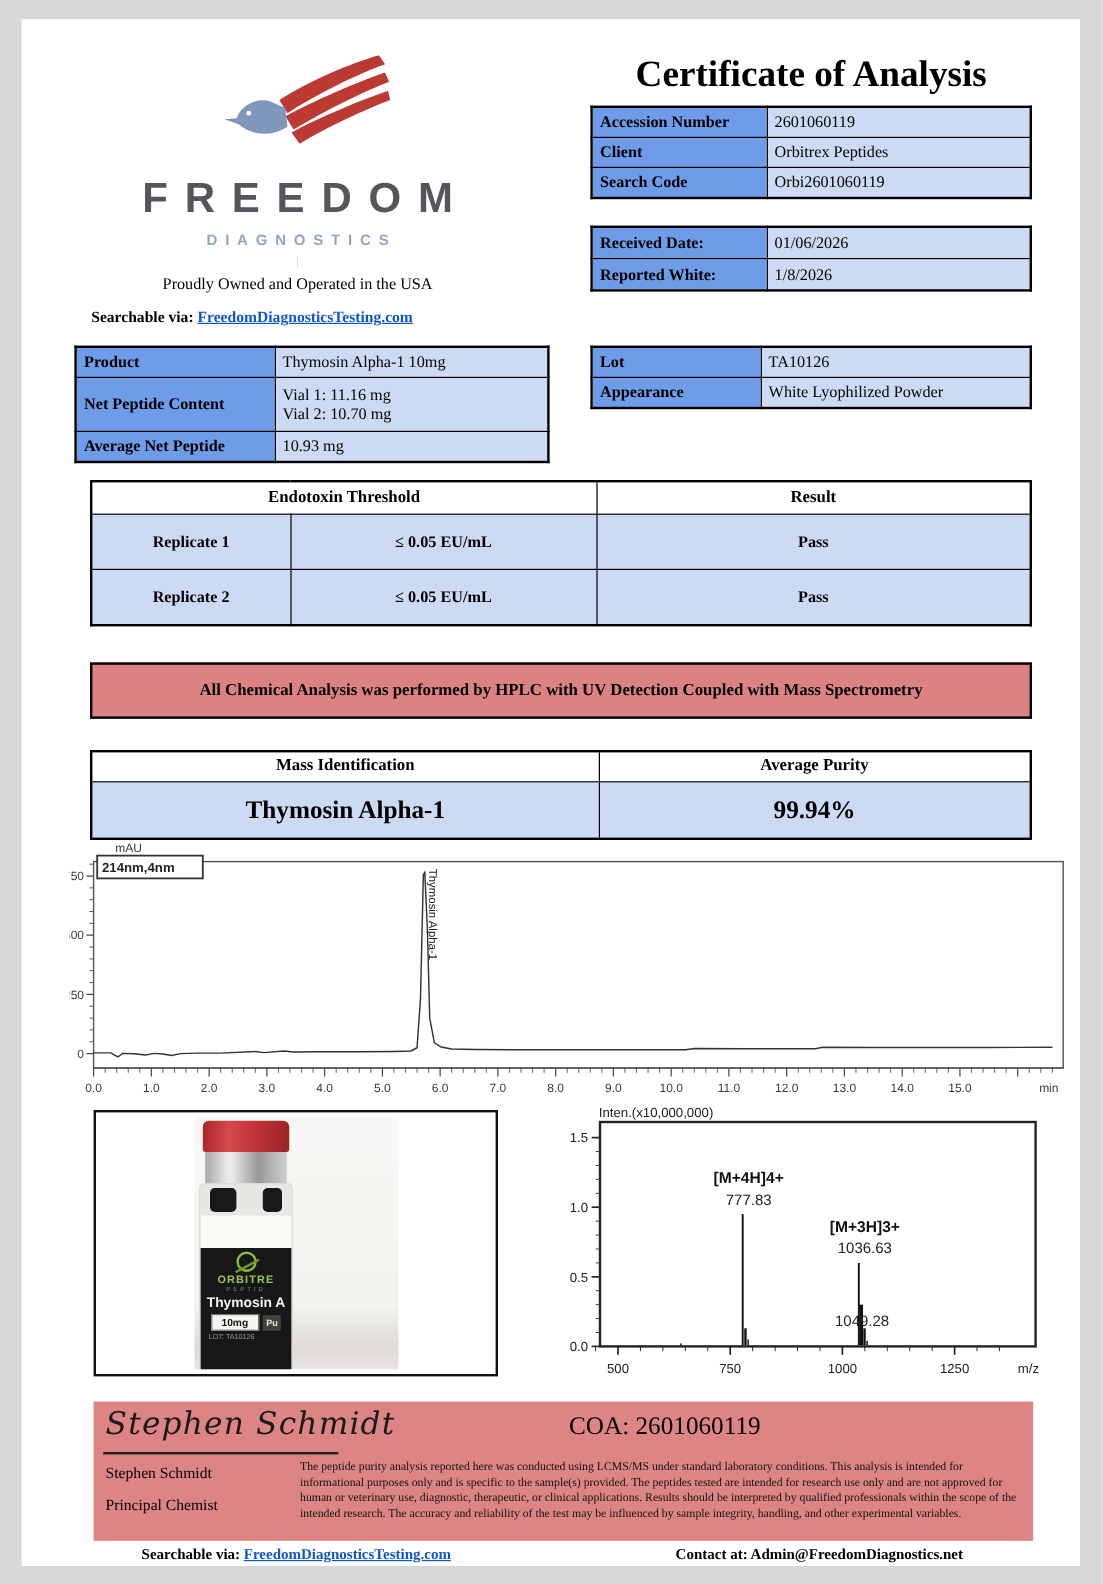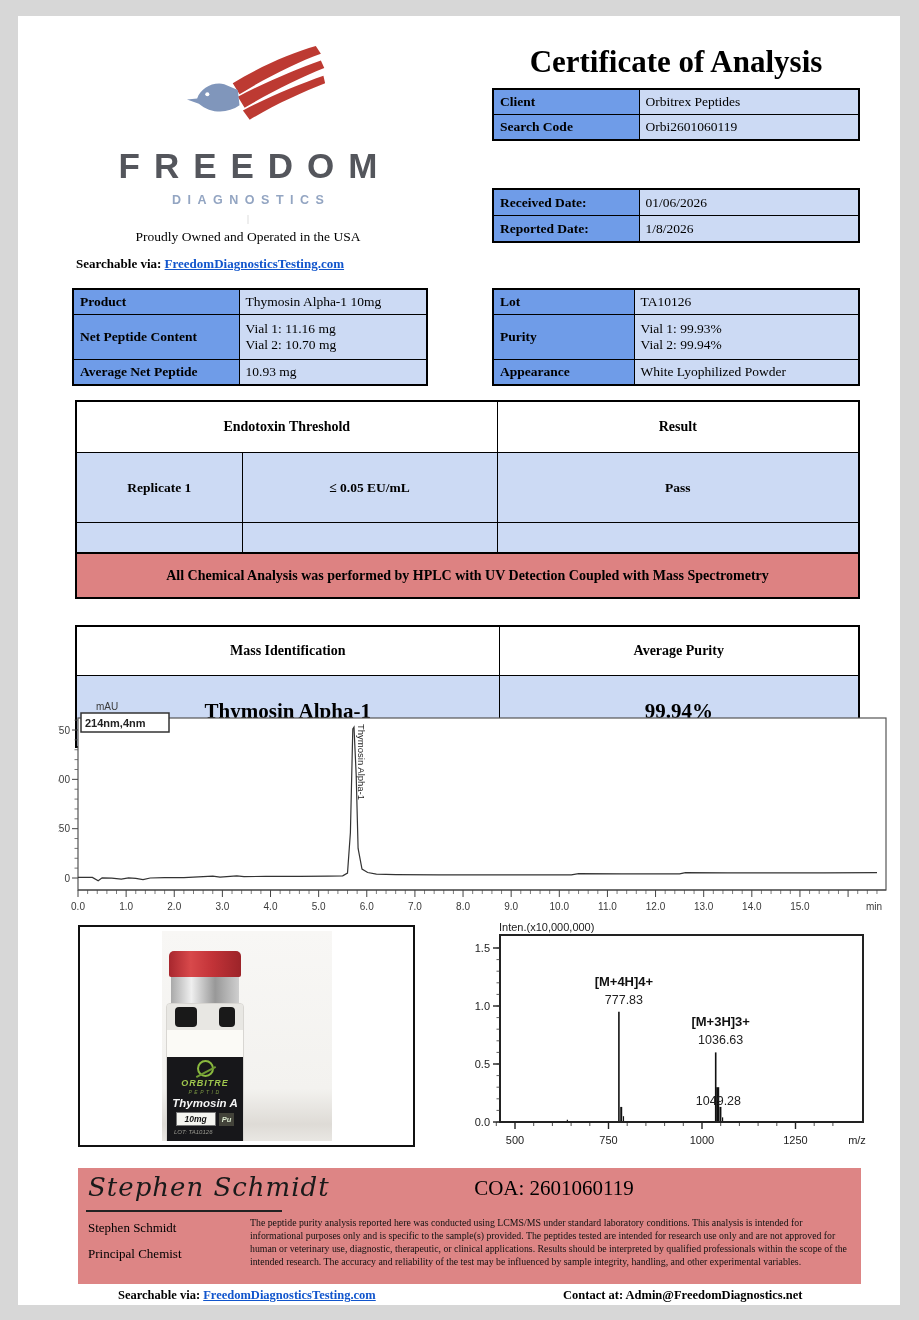--- a/index.html
+++ b/index.html
@@ -20,26 +20,26 @@
 
   
   table.tbl{position:absolute;border-collapse:collapse;table-layout:fixed;font-size:13.5px;color:#000;border:2px solid #000;}
   table.tbl td{border:1px solid #000;padding:1px 6px;vertical-align:middle;overflow:hidden;}
   td.lbl{background:#6f9ce8;font-weight:700;}
   td.val{background:#ccdaf4;white-space:pre-line;}
   #accession-tbl{left:474px;top:72px;width:368px;}
   #accession-tbl td{height:22px;}
   #dates-tbl{left:474px;top:172px;width:368px;}
   #dates-tbl td{height:23px;}
-  #product-tbl{left:54px;top:272px;width:356px;}
+  #product-tbl{left:44px;top:272px;width:396px;}
   #lot-tbl{left:474px;top:272px;width:368px;padding-left:12px;}
   .r-sm td{height:22px;} .r-lg td{height:42px;}
 
   table.ctbl{position:absolute;border-collapse:collapse;table-layout:fixed;font-size:13.5px;border:2px solid #000;text-align:center;font-weight:700;}
-  table.ctbl td{border:1px solid #000;padding:12px 4px;}
+  table.ctbl td{border:1px solid #000;padding:0 4px;}
   #endo-tbl{left:57px;top:384px;width:785px;}
   #endo-tbl tr.hdr td{height:26px;background:#fff;font-size:14px;}
   #endo-tbl tr.dat td{height:45px;background:#ccdaf4;font-size:13.5px;}
   #massid-tbl{left:57px;top:609px;width:785px;}
   #massid-tbl tr.hdr td{height:24px;background:#fff;font-size:14px;}
   #massid-tbl tr.dat td{height:46px;background:#ccdaf4;font-size:21px;}
 
   #banner{position:absolute;left:57px;top:536px;width:785px;height:47px;background:#dd8282;border:2px solid #000;box-sizing:border-box;display:flex;align-items:center;justify-content:center;font-weight:700;font-size:14px;text-align:right;}
 
   
@@ -47,21 +47,21 @@
   #mspec{position:absolute;left:437px;top:904px;}
   .axt{font-family:"Liberation Sans",sans-serif;font-size:10px;fill:#3a3a3a;}
   .axt2{font-family:"Liberation Sans",sans-serif;font-size:11px;fill:#222;}
   .pklabel{font-family:"Liberation Sans",sans-serif;font-size:9.5px;fill:#222;}
   .anno{font-family:"Liberation Sans",sans-serif;font-size:13px;font-weight:700;fill:#111;}
   .annoval{font-family:"Liberation Sans",sans-serif;font-size:12.5px;fill:#222;}
 
   
   #vial-frame{position:absolute;left:60px;top:909px;width:337px;height:222px;border:2px solid #111;background:#fff;box-sizing:border-box;}
   #vial-photo{position:absolute;left:82px;top:4px;width:170px;height:210px;background:linear-gradient(#f8f7f5 0%,#f3f2ef 75%,#dedbd6 92%,#e9e7e3 100%);overflow:hidden;}
-  .vial{position:absolute;top:20px;width:84px;height:237px;font-style:italic;}
+  .vial{position:absolute;top:3px;width:84px;height:237px;}
   .vial .cap{position:absolute;left:6px;right:6px;top:0;height:26px;border-radius:5px 5px 2px 2px;background:linear-gradient(90deg,#a8272e,#d8494b 30%,#c23338 60%,#9c2429);}
   .vial .band{position:absolute;left:8px;right:8px;top:26px;height:26px;background:linear-gradient(90deg,#a9a9a9,#efefef 30%,#989898 65%,#cfcfcf);}
   .vial .glass{position:absolute;left:3px;right:3px;top:52px;bottom:0;background:#f0efec;border:1px solid #d8d6d2;border-radius:4px 4px 9px 9px;overflow:hidden;}
   .stopper{position:absolute;left:0;right:0;top:0;height:26px;background:#e8e7e3;}
   .hole{position:absolute;top:3px;width:22px;height:20px;background:#191919;border-radius:4px;}
   .h1{left:8px;} .h2{right:8px;width:16px;}
   .powder{position:absolute;left:0;right:0;top:26px;height:27px;background:#fbfaf6;}
   .vlabel{position:absolute;left:0;right:0;top:53px;bottom:17px;background:#17171a;color:#fff;text-align:center;font-family:"Liberation Sans",sans-serif;}
   .ring{width:13px;height:13px;border:2px solid #8ab93f;border-radius:50%;margin:3px auto 0;position:relative;}
   .ring::after{content:"";position:absolute;left:-4px;top:9px;width:22px;height:2px;background:#6f9a33;transform:rotate(-28deg);}
@@ -112,20 +112,24 @@
 
   <div id="doc-title">Certificate of Analysis</div>
 
   <table class="tbl" id="accession-tbl">
     <colgroup>
         <col style="width:146px">
         <col>
       </colgroup>
     <tbody>
       <tr>
+        <td class="lbl">Accession Number</td>
+        <td class="val">2601060119</td>
+      </tr>
+      <tr>
         <td class="lbl">Client</td>
         <td class="val">Orbitrex Peptides</td>
       </tr>
       <tr>
         <td class="lbl">Search Code</td>
         <td class="val">Orbi2601060119</td>
       </tr>
     </tbody>
   </table>
 
@@ -133,21 +137,21 @@
     <colgroup>
         <col style="width:146px">
         <col>
       </colgroup>
     <tbody>
       <tr>
         <td class="lbl">Received Date:</td>
         <td class="val">01/06/2026</td>
       </tr>
       <tr>
-        <td class="lbl">Reported Date:</td>
+        <td class="lbl">Reported White:</td>
         <td class="val">1/8/2026</td>
       </tr>
     </tbody>
   </table>
 
   <table class="tbl" id="product-tbl">
     <colgroup>
         <col style="width:166px">
         <col>
       </colgroup>
@@ -170,25 +174,20 @@
 
   <table class="tbl" id="lot-tbl">
     <colgroup>
         <col style="width:141px">
         <col>
       </colgroup>
     <tbody>
       <tr class="r-sm">
         <td class="lbl">Lot</td>
         <td class="val">TA10126</td>
-      </tr>
-      <tr class="r-lg">
-        <td class="lbl">Purity</td>
-        <td class="val">Vial 1: 99.93%
-Vial 2: 99.94%</td>
       </tr>
       <tr class="r-sm">
         <td class="lbl">Appearance</td>
         <td class="val">White Lyophilized Powder</td>
       </tr>
     </tbody>
   </table>
 
   <table class="ctbl" id="endo-tbl">
     <colgroup>

